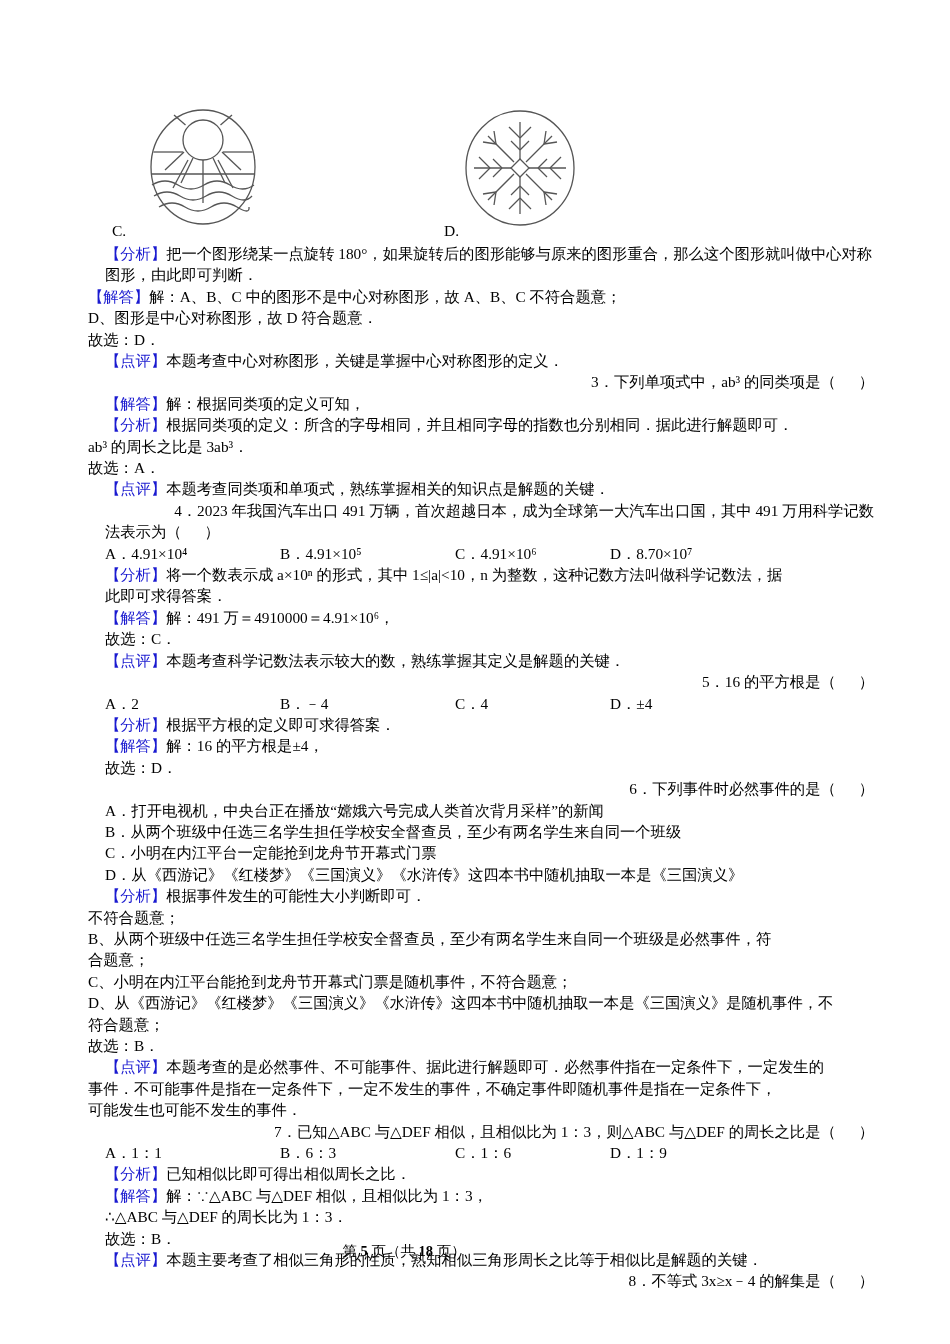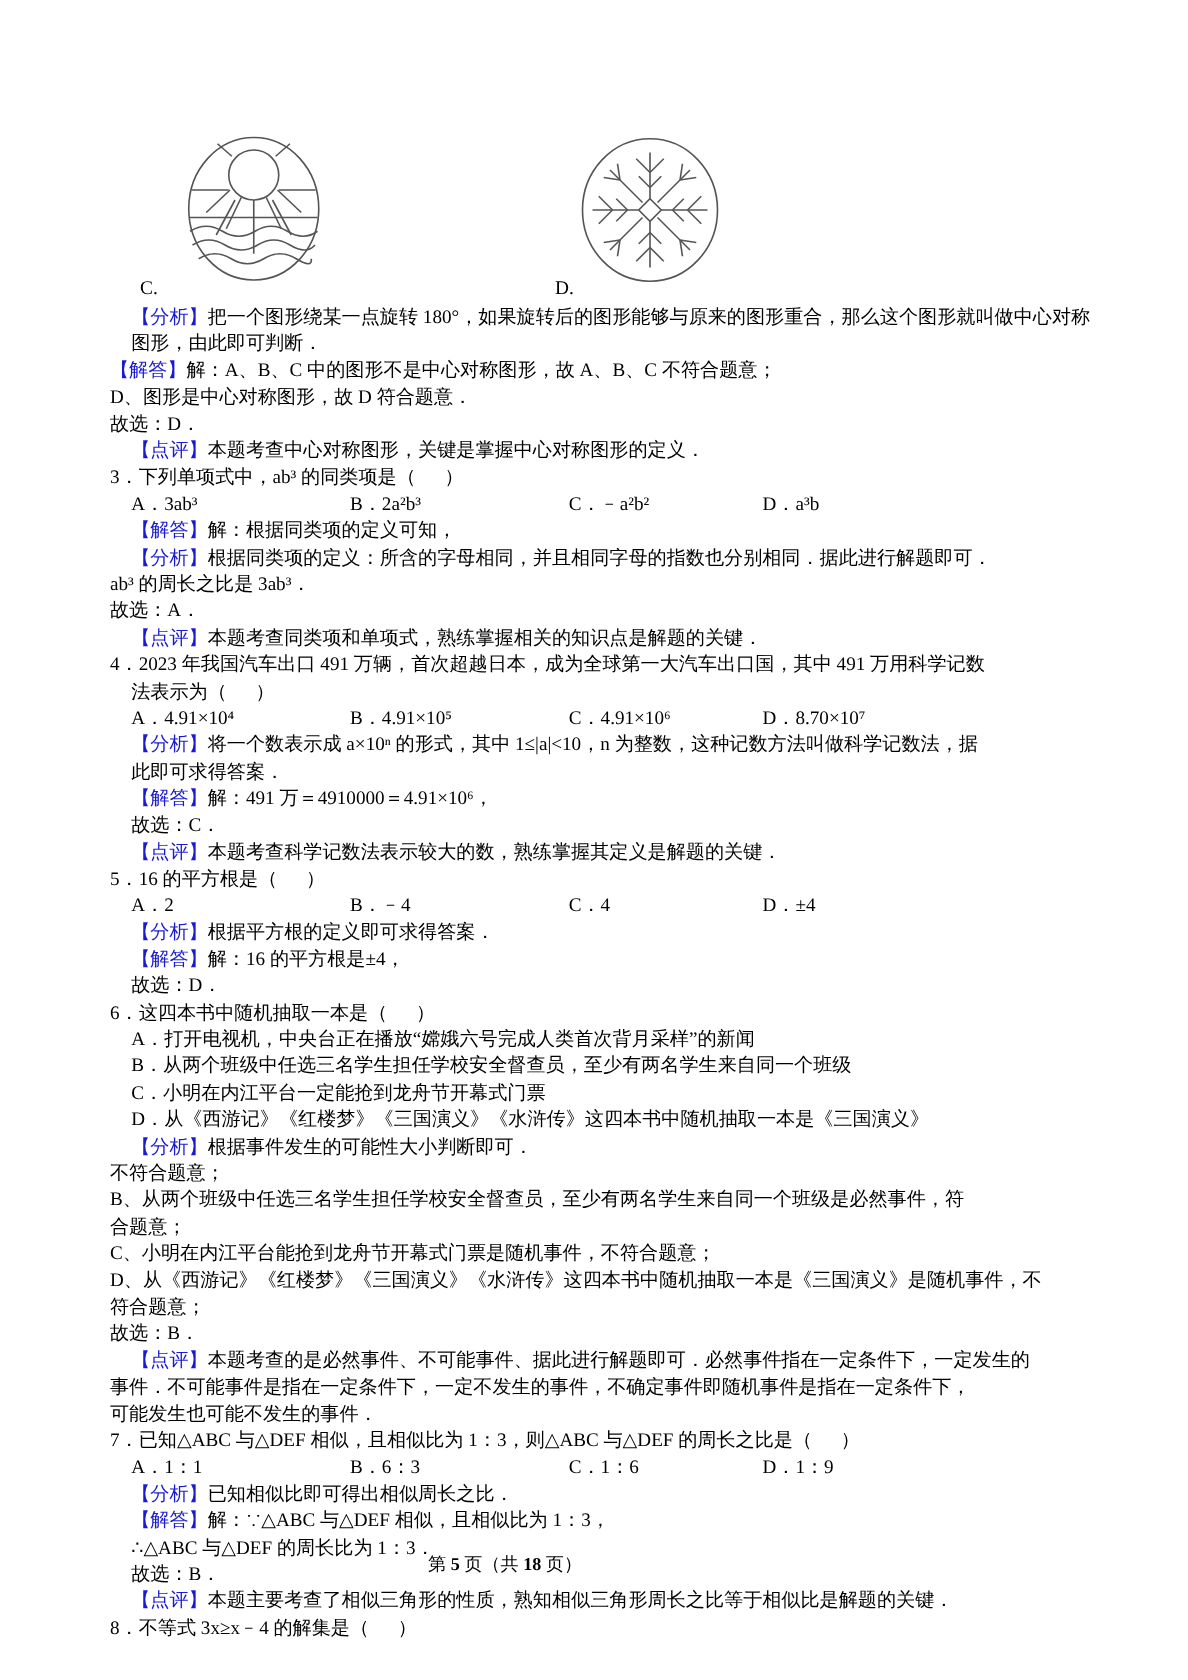--- a/index.html
+++ b/index.html
@@ -56,20 +56,21 @@
   .ln {
     display: block;
     white-space: pre-wrap;
     position: relative;
   }
   
   .q {
     padding-left: 20px;
     text-indent: -20px;
     margin-top: 0;
+    text-align: right;
   }
   .q .qnum { }
   .indent1 { padding-left: 17px; }
   .tag {
     color: #1a1ad0;
     font-family: "Liberation Serif", serif;
   }
   .opts {
     display: block;
     position: relative;
@@ -188,26 +189,20 @@
 
   <div class="body-text">
 
     <span class="ln indent1"><span class="tag">【分析】</span><span>把一个图形绕某一点旋转 180°，如果旋转后的图形能够与原来的图形重合，那么这个图形就叫做中心对称图形，由此即可判断．</span></span>
     <span class="ln"><span class="tag">【解答】</span><span>解：A、B、C 中的图形不是中心对称图形，故 A、B、C 不符合题意；</span></span>
     <span class="ln">D、图形是中心对称图形，故 D 符合题意．</span>
     <span class="ln">故选：D．</span>
     <span class="ln indent1"><span class="tag">【点评】</span><span>本题考查中心对称图形，关键是掌握中心对称图形的定义．</span></span>
 
     <span class="ln q"><span class="qnum">3．</span><span>下列单项式中，ab³ 的同类项是（      ）</span></span>
-    <span class="ln opts">
-      <span class="opt opt-a">A．3ab³</span>
-      <span class="opt opt-b">B．2a²b³</span>
-      <span class="opt opt-c">C．﹣a²b²</span>
-      <span class="opt opt-d">D．a³b</span>
-    </span>
     <span class="ln indent1"><span class="tag">【解答】</span><span>解：根据同类项的定义可知，</span></span>
     <span class="ln indent1"><span class="tag">【分析】</span><span>根据同类项的定义：所含的字母相同，并且相同字母的指数也分别相同．据此进行解题即可．</span></span>
     <span class="ln">ab³ 的周长之比是 3ab³．</span>
     <span class="ln">故选：A．</span>
     <span class="ln indent1"><span class="tag">【点评】</span><span>本题考查同类项和单项式，熟练掌握相关的知识点是解题的关键．</span></span>
 
     <span class="ln q"><span class="qnum">4．</span><span>2023 年我国汽车出口 491 万辆，首次超越日本，成为全球第一大汽车出口国，其中 491 万用科学记数</span></span>
     <span class="ln indent1">法表示为（      ）</span>
     <span class="ln opts">
       <span class="opt opt-a">A．4.91×10⁴</span>
@@ -225,21 +220,21 @@
     <span class="ln opts">
       <span class="opt opt-a">A．2</span>
       <span class="opt opt-b">B．﹣4</span>
       <span class="opt opt-c">C．4</span>
       <span class="opt opt-d">D．±4</span>
     </span>
     <span class="ln indent1"><span class="tag">【分析】</span><span>根据平方根的定义即可求得答案．</span></span>
     <span class="ln indent1"><span class="tag">【解答】</span><span>解：16 的平方根是±4，</span></span>
     <span class="ln indent1">故选：D．</span>
 
-    <span class="ln q"><span class="qnum">6．</span><span>这四本书中随机抽取一本是（      ）</span></span>
+    <span class="ln q"><span class="qnum">6．</span><span>下列事件时必然事件的是（      ）</span></span>
     <span class="ln indent1">A．打开电视机，中央台正在播放“嫦娥六号完成人类首次背月采样”的新闻</span>
     <span class="ln indent1">B．从两个班级中任选三名学生担任学校安全督查员，至少有两名学生来自同一个班级</span>
     <span class="ln indent1">C．小明在内江平台一定能抢到龙舟节开幕式门票</span>
     <span class="ln indent1">D．从《西游记》《红楼梦》《三国演义》《水浒传》这四本书中随机抽取一本是《三国演义》</span>
     <span class="ln indent1"><span class="tag">【分析】</span><span>根据事件发生的可能性大小判断即可．</span></span>
     <span class="ln">不符合题意；</span>
     <span class="ln">B、从两个班级中任选三名学生担任学校安全督查员，至少有两名学生来自同一个班级是必然事件，符</span>
     <span class="ln">合题意；</span>
     <span class="ln">C、小明在内江平台能抢到龙舟节开幕式门票是随机事件，不符合题意；</span>
     <span class="ln">D、从《西游记》《红楼梦》《三国演义》《水浒传》这四本书中随机抽取一本是《三国演义》是随机事件，不</span>

